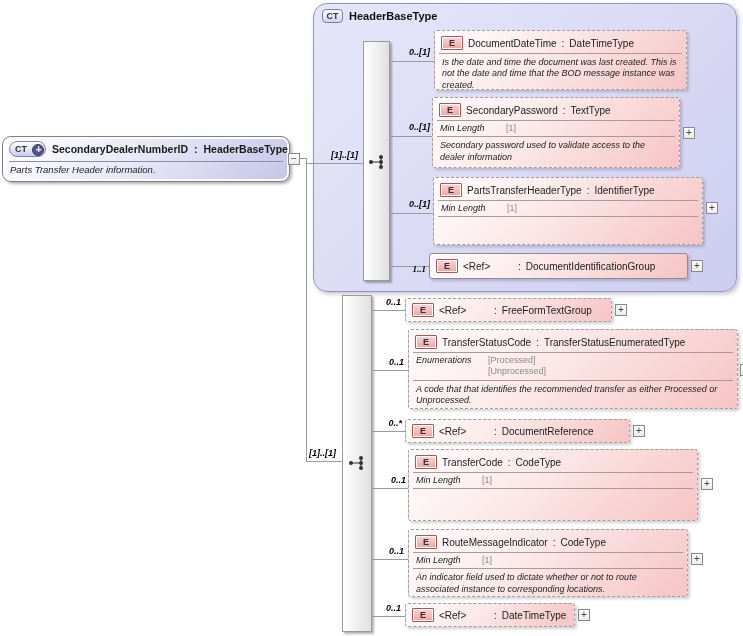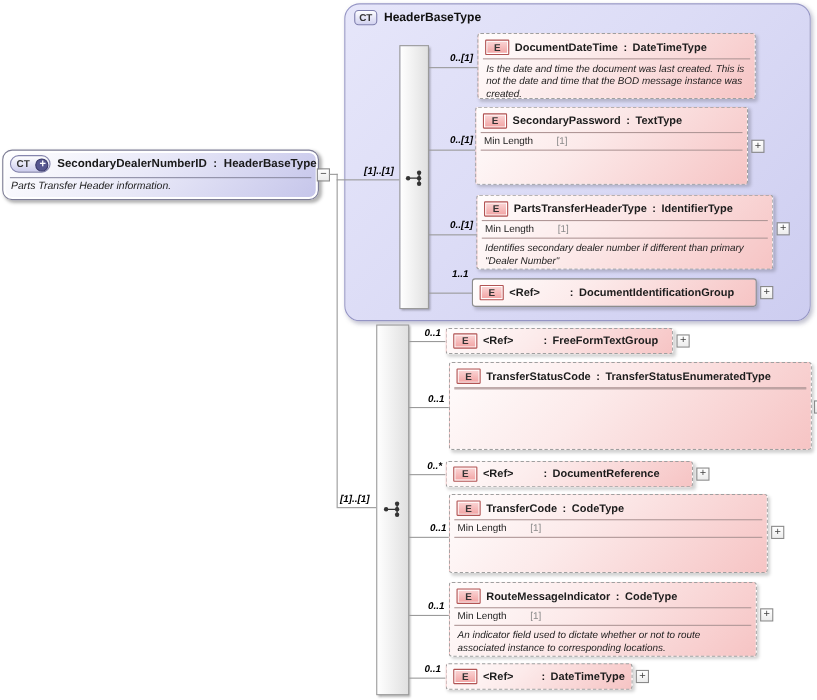--- a/index.html
+++ b/index.html
@@ -63,25 +63,25 @@
   .element.solid { border-style:solid; border-color:#8d8d8d; }
   .el-title { display:flex; align-items:center; gap:5px; padding:5px 6px 3px 6px; white-space:nowrap; }
   .e-icon {
     flex:0 0 auto; width:22px; height:14px;
     background:linear-gradient(#fbd7d7,#f1a2a2);
     border:1px solid #b25454; border-radius:1px;
     box-shadow:inset 0 0 0 1px #fff;
     font-size:9px; font-weight:bold; color:#333;
     display:flex; align-items:center; justify-content:center;
   }
-  .el-name, .el-type, .el-sep { font-weight:bold; font-size:10px; color:#1c1c1c; }
+  .el-name, .el-type, .el-sep { font-weight:normal; font-size:10px; color:#1c1c1c; }
   .ref .el-name { width:50px; }
   .hr { border-top:1px solid #b09797; margin:0 4px; }
   .facet-row { display:flex; padding:2px 7px 2px 7px; font-size:9px; align-items:flex-start; }
-  .facet-label { color:#1c1c1c; width:66px; flex:0 0 auto; }
+  .facet-label { font-style:italic; color:#1c1c1c; width:66px; flex:0 0 auto; }
   .facet-label.wide { width:72px; }
   .facet-values { color:#8a8a8a; }
   .facet-values div { line-height:1.25; }
   .el-desc { font-style:italic; font-size:9px; line-height:1.25; color:#1c1c1c; padding:3px 7px 4px 7px; }
 
   
   .hline { position:absolute; height:1px; background:#9a9a9a; }
   .vline { position:absolute; width:1px; background:#9a9a9a; }
   .card {
     position:absolute; font-size:9px; font-weight:bold; font-style:italic; color:#000;
@@ -140,21 +140,21 @@
       <circle cx="14" cy="14" r="2" fill="#333"></circle>
   </svg>
 
   <div class="hline" style="left:390px; top:61px; width:44px;"></div>
   <div class="card" style="left:400px; top:47px; width:30px;">0..[1]</div>
   <div class="hline" style="left:390px; top:136px; width:42px;"></div>
   <div class="card" style="left:400px; top:122px; width:30px;">0..[1]</div>
   <div class="hline" style="left:390px; top:213px; width:43px;"></div>
   <div class="card" style="left:400px; top:199px; width:30px;">0..[1]</div>
   <div class="hline" style="left:390px; top:266px; width:39px;"></div>
-  <div class="card" style="left:400px; top:244px; width:26px;">1..1</div>
+  <div class="card" style="left:400px; top:264px; width:26px;font-family:Liberation Serif, serif;">1..1</div>
 
   <div class="element" style="left:434px; top:30px; width:253px; height:60px;">
     <div class="el-title">
       <span class="e-icon">E</span>
       <span class="el-name">DocumentDateTime</span>
       <span class="el-sep">:</span>
       <span class="el-type">DateTimeType</span>
     </div>
     <div class="hr"></div>
     <div class="el-desc">Is the date and time the document was last created. This is not the date and time that the BOD message instance was created.</div>
@@ -168,39 +168,39 @@
       <span class="el-type">TextType</span>
     </div>
     <div class="hr"></div>
     <div class="facet-row">
       <span class="facet-label">Min Length</span>
       <span class="facet-values">
           <div>[1]</div>
         </span>
     </div>
     <div class="hr"></div>
+    <div class="el-desc">Secondary password used to validate access to the dealer information</div>
   </div>
   <div class="plusbox" style="left:683px; top:127px;"></div>
 
   <div class="element" style="left:433px; top:177px; width:270px; height:68px;">
     <div class="el-title">
       <span class="e-icon">E</span>
       <span class="el-name">PartsTransferHeaderType</span>
       <span class="el-sep">:</span>
       <span class="el-type">IdentifierType</span>
     </div>
     <div class="hr"></div>
     <div class="facet-row">
       <span class="facet-label">Min Length</span>
       <span class="facet-values">
           <div>[1]</div>
         </span>
     </div>
     <div class="hr"></div>
-    <div class="el-desc">Identifies secondary dealer number if different than primary "Dealer Number"</div>
   </div>
   <div class="plusbox" style="left:706px; top:202px;"></div>
 
   <div class="element solid ref" style="left:429px; top:253px; width:259px; height:26px;">
     <div class="el-title">
       <span class="e-icon">E</span>
       <span class="el-name">&lt;Ref&gt;</span>
       <span class="el-sep">:</span>
       <span class="el-type">DocumentIdentificationGroup</span>
     </div>
@@ -240,21 +240,29 @@
   <div class="plusbox" style="left:615px; top:304px;"></div>
 
   <div class="element" style="left:408px; top:329px; width:330px; height:80px;">
     <div class="el-title">
       <span class="e-icon">E</span>
       <span class="el-name">TransferStatusCode</span>
       <span class="el-sep">:</span>
       <span class="el-type">TransferStatusEnumeratedType</span>
     </div>
     <div class="hr"></div>
-    <div class="hr"></div>
+    <div class="facet-row">
+      <span class="facet-label wide">Enumerations</span>
+      <span class="facet-values">
+        <div>[Processed]</div>
+        <div>[Unprocessed]</div>
+      </span>
+    </div>
+    <div class="hr"></div>
+    <div class="el-desc">A code that that identifies the recommended transfer as either Processed or Unprocessed.</div>
   </div>
   <div class="plusbox" style="left:740px; top:364px;"></div>
 
   <div class="element ref" style="left:405px; top:419px; width:225px; height:24px;">
     <div class="el-title" style="padding-top:4px;">
       <span class="e-icon">E</span>
       <span class="el-name">&lt;Ref&gt;</span>
       <span class="el-sep">:</span>
       <span class="el-type">DocumentReference</span>
     </div>

